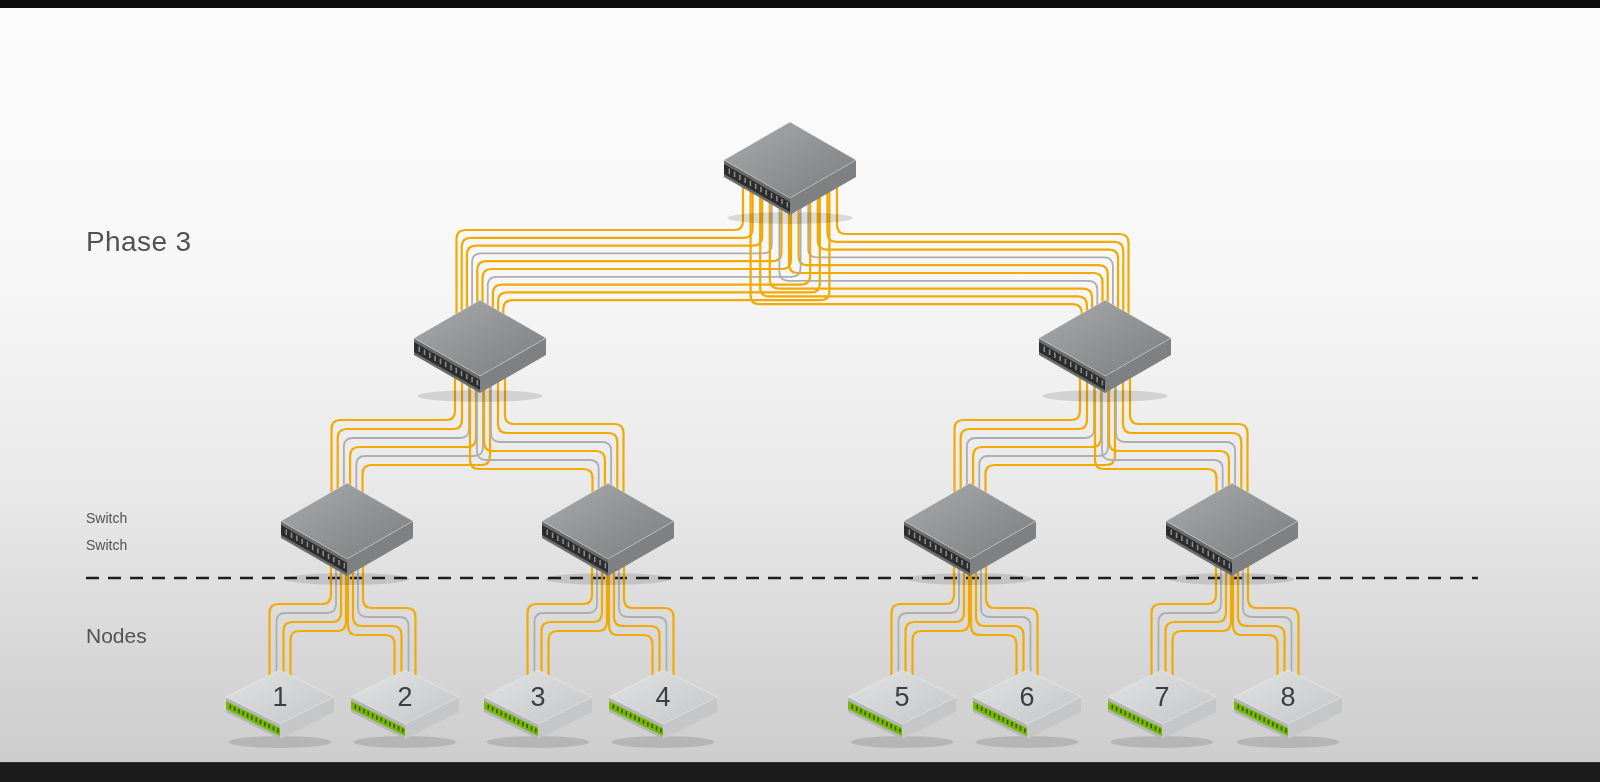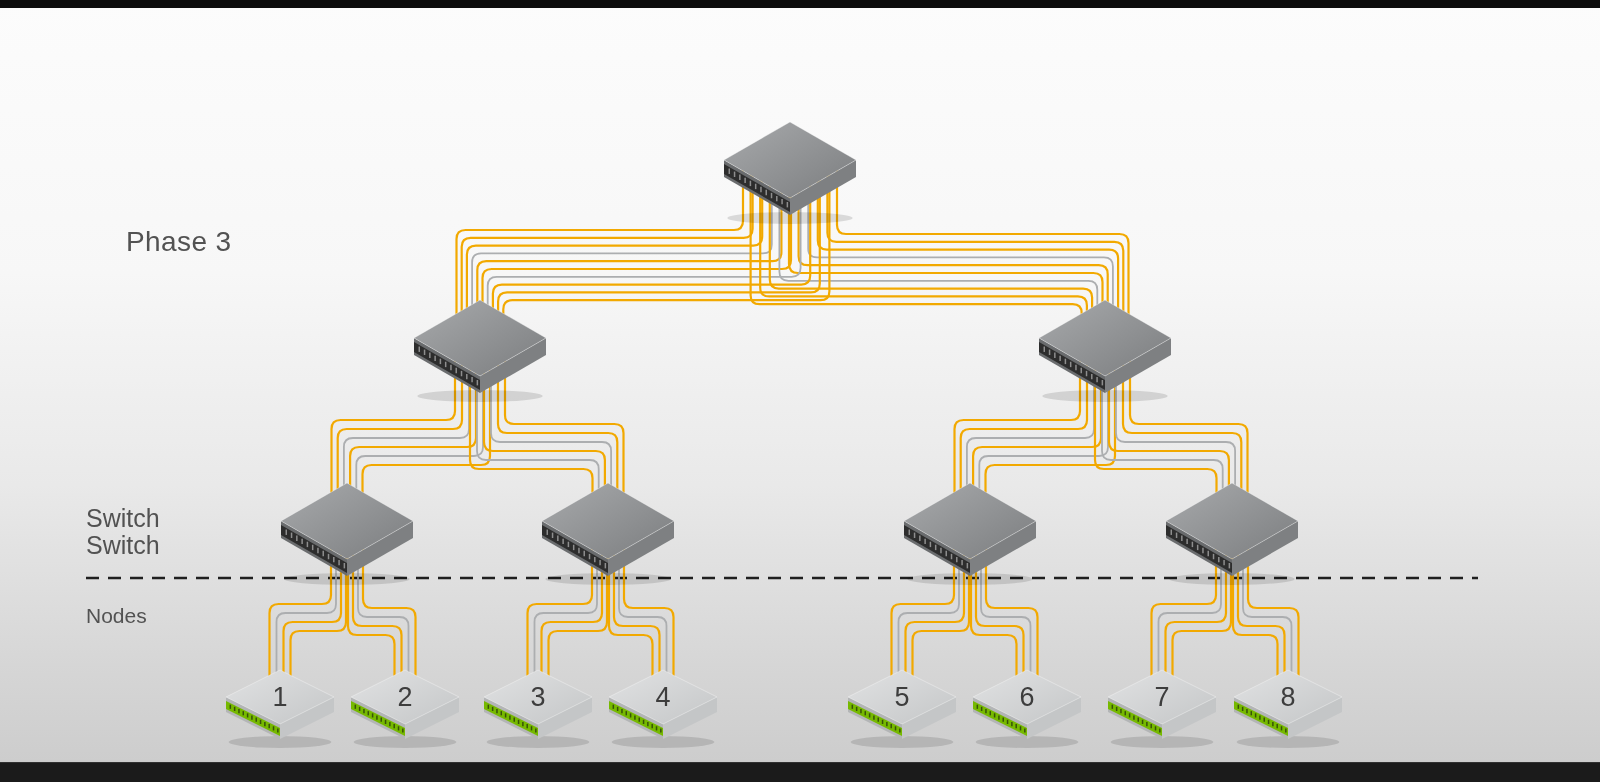--- a/index.html
+++ b/index.html
@@ -6,22 +6,22 @@
   .stage{
     position:relative;width:1600px;height:782px;overflow:hidden;
     background:linear-gradient(180deg,#fcfcfc 0%,#f7f7f7 35%,#e9e9e9 62%,#d6d6d6 85%,#cbcbcb 100%);
     font-family:"Liberation Sans",sans-serif;
   }
   .bar{position:absolute;left:0;width:100%;}
   .bar-top{top:0;height:8px;background:#0d0d0d;}
   .bar-bottom{bottom:0;height:19px;background:#1b1b1b;border-top:1px solid #313131;}
   #diagram-svg{position:absolute;left:0;top:0;}
   .label{position:absolute;color:#4f4f4f;z-index:3;}
-  .label-phase{left:86px;top:226px;font-size:28px;letter-spacing:0.4px;margin-left:40px;}
-  .label-switchnet{left:86px;top:505px;font-size:25px;line-height:27px;}
+  .label-phase{left:86px;top:226px;font-size:28px;letter-spacing:0.4px;}
+  .label-switchnet{left:86px;top:505px;font-size:14px;line-height:27px;}
   .label-nodes{left:86px;top:604px;font-size:21px;}
 </style>
 </head>
 <body>
 
 <div class="stage">
 
   <svg id="diagram-svg" width="1600" height="782" viewBox="0 0 1600 782">
       <defs>
         <linearGradient id="gSwTop" x1="0%" y1="0%" x2="100%" y2="100%">
@@ -409,17 +409,17 @@
       </g>
     </svg>
 
   <div class="label label-phase" style="color: rgb(82, 82, 82);">Phase 3</div>
 
   <div class="label label-switchnet" style="color: rgb(82, 82, 82);">
     <div>Switch</div>
     <div>Switch</div>
   </div>
 
-  <div class="label label-nodes" style="color: rgb(82, 82, 82);">Nodes</div>
+  <div class="label label-nodes" style="color: rgb(82, 82, 82); margin-top: 20px;">Nodes</div>
 
   <div class="bar bar-top"></div>
   <div class="bar bar-bottom"></div>
 </div>
 
 </body></html>

